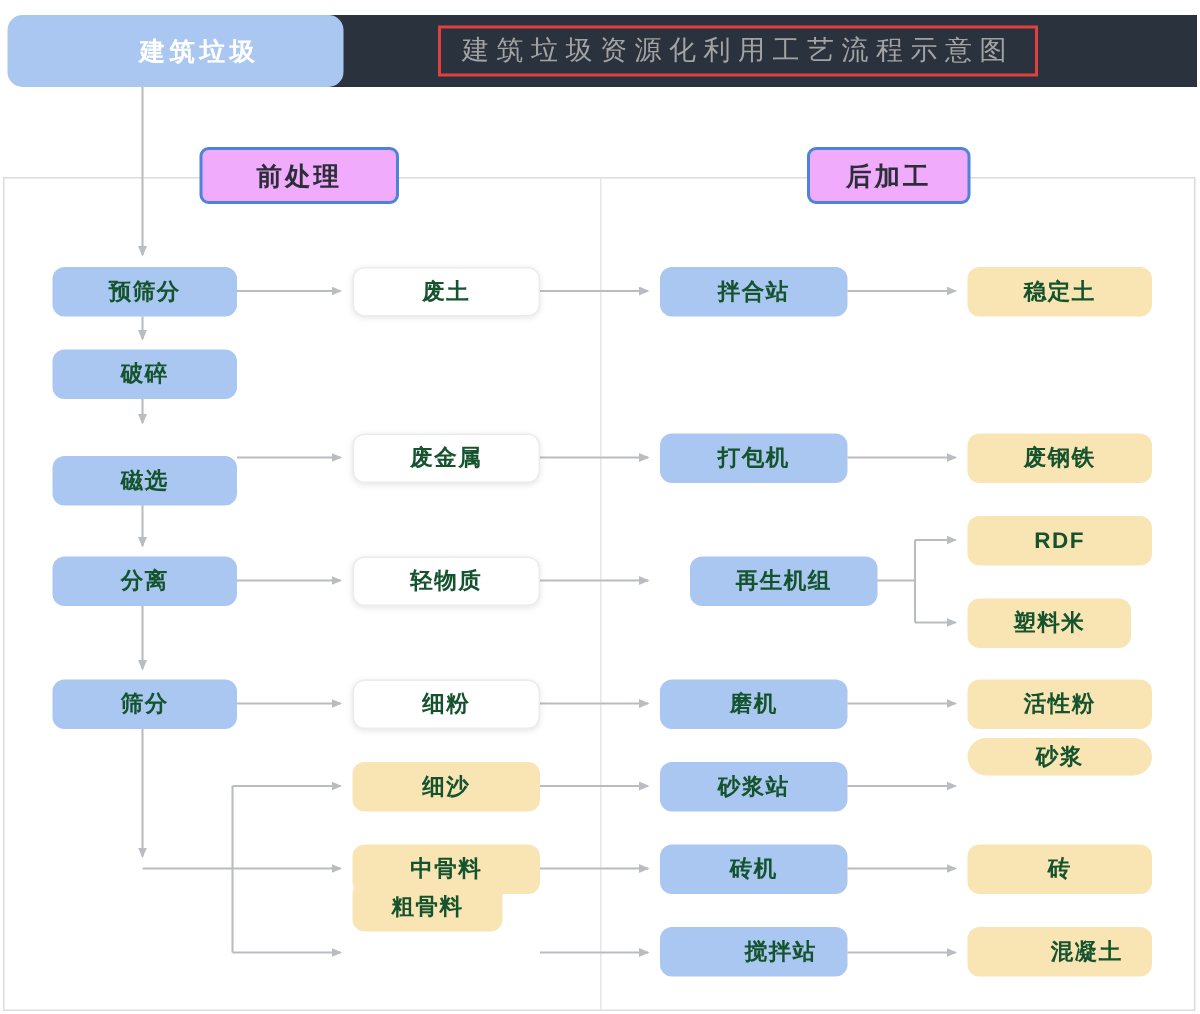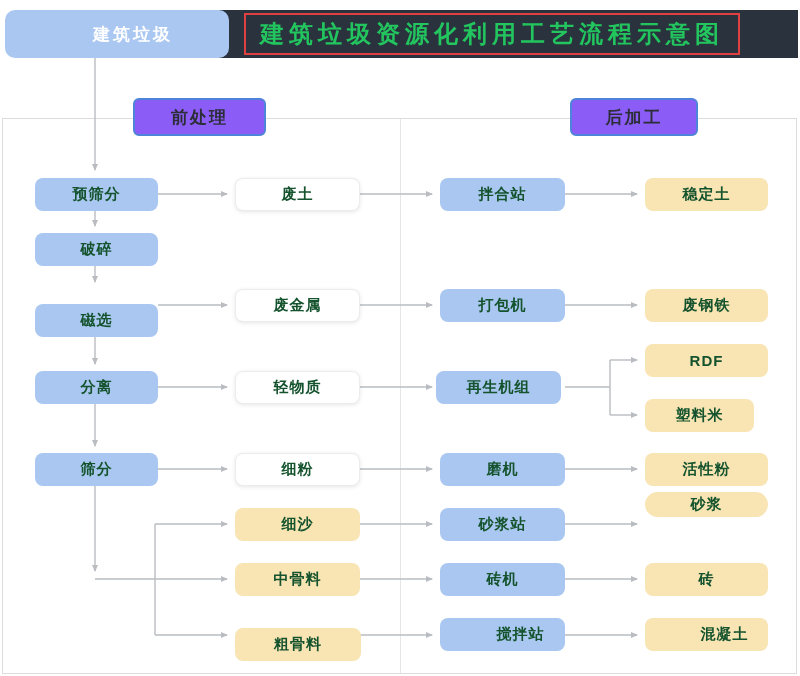--- a/index.html
+++ b/index.html
@@ -20,46 +20,46 @@
     padding-left:32px;
   }
 
   
   .title-bar{
     position:absolute;left:186px;top:10px;width:612px;height:48px;
     background:#2a323e;display:flex;align-items:center;justify-content:center;
     z-index:5;
   }
   .title-box{
-    border:2px solid #e04040;color:#22c55e;font-weight:700;
-    font-size:24px;letter-spacing:5px;padding:3px 14px;line-height:1.3;
+    border:2px solid #e04040;color:#a3a3a3;font-weight:400;
+    font-size:18px;letter-spacing:5px;padding:3px 14px;line-height:1.3;
     white-space:nowrap;
   }
 
   
   .panel{
     position:absolute;left:2px;top:118px;width:795px;height:556px;
     border:1px solid #dcdcdc;box-sizing:border-box;background:#ffffff;
     z-index:1;
   }
   .divider{
     position:absolute;left:400px;top:119px;width:1px;height:554px;
     background:#e6e6e6;z-index:1;
   }
 
   
   .section-label{
     position:absolute;top:98px;height:38px;box-sizing:border-box;
-    background:#8b5cf6;border:2px solid #4d83d8;border-radius:6px;
+    background:#f0abfc;border:2px solid #4d83d8;border-radius:6px;
     display:flex;align-items:center;justify-content:center;
     font-size:17px;font-weight:700;color:#2b2e36;letter-spacing:2px;
     z-index:7;
   }
   .section-pre{left:133px;width:133px;}
-  .section-post{left:538px;width:128px;margin-left:32px;}
+  .section-post{left:538px;width:109px;}
 
   
   .node{
     position:absolute;box-sizing:border-box;border-radius:8px;
     display:flex;align-items:center;justify-content:center;
     font-size:15px;font-weight:700;color:#14532d;letter-spacing:1px;
     z-index:4;white-space:nowrap;
   }
   .node.blue{background:#a9c7f0;}
   .node.yellow{background:#f9e4b3;}
@@ -132,24 +132,24 @@
       <div class="node blue" style="left: 35px; top: 233px; width: 123px; height: 33px;">破碎</div>
       <div class="node blue" style="left: 35px; top: 289px; width: 123px; height: 33px; margin-top: 15px;">磁选</div>
       <div class="node blue" style="left: 35px; top: 371px; width: 123px; height: 33px;">分离</div>
       <div class="node blue" style="left: 35px; top: 453px; width: 123px; height: 33px;">筛分</div>
       <div class="node white" style="left: 235px; top: 178px; width: 125px; height: 33px;">废土</div>
       <div class="node white" style="left: 235px; top: 289px; width: 125px; height: 33px;">废金属</div>
       <div class="node white" style="left: 235px; top: 371px; width: 125px; height: 33px;">轻物质</div>
       <div class="node white" style="left: 235px; top: 453px; width: 125px; height: 33px;">细粉</div>
       <div class="node yellow" style="left: 235px; top: 508px; width: 125px; height: 33px;">细沙</div>
       <div class="node yellow" style="left: 235px; top: 563px; width: 125px; height: 33px;">中骨料</div>
-      <div class="node yellow" style="left: 235px; top: 628px; width: 126px; height: 33px; text-align: center;">粗骨料</div>
+      <div class="node yellow" style="left: 235px; top: 588px; width: 100px; height: 33px; text-align: center;">粗骨料</div>
       <div class="node blue" style="left: 440px; top: 178px; width: 125px; height: 33px;">拌合站</div>
       <div class="node blue" style="left: 440px; top: 289px; width: 125px; height: 33px;">打包机</div>
-      <div class="node blue" style="left: 436px; top: 371px; width: 125px; height: 33px;">再生机组</div>
+      <div class="node blue" style="left: 460px; top: 371px; width: 125px; height: 33px;">再生机组</div>
       <div class="node blue" style="left: 440px; top: 453px; width: 125px; height: 33px;">磨机</div>
       <div class="node blue" style="left: 440px; top: 508px; width: 125px; height: 33px;">砂浆站</div>
       <div class="node blue" style="left: 440px; top: 563px; width: 125px; height: 33px;">砖机</div>
       <div class="node blue" style="left: 440px; top: 618px; width: 125px; height: 33px; padding-left: 36px;">搅拌站</div>
       <div class="node yellow" style="left: 645px; top: 178px; width: 123px; height: 33px;">稳定土</div>
       <div class="node yellow" style="left: 645px; top: 289px; width: 123px; height: 33px;">废钢铁</div>
       <div class="node yellow" style="left: 645px; top: 344px; width: 123px; height: 33px;">RDF</div>
       <div class="node yellow" style="left: 645px; top: 399px; width: 109px; height: 33px; font-family: Liberation Mono, monospace;">塑料米</div>
       <div class="node yellow" style="left: 645px; top: 453px; width: 123px; height: 33px;">活性粉</div>
       <div class="node yellow" style="left: 645px; top: 492px; width: 123px; height: 25px; border-radius: 16px;">砂浆</div>

